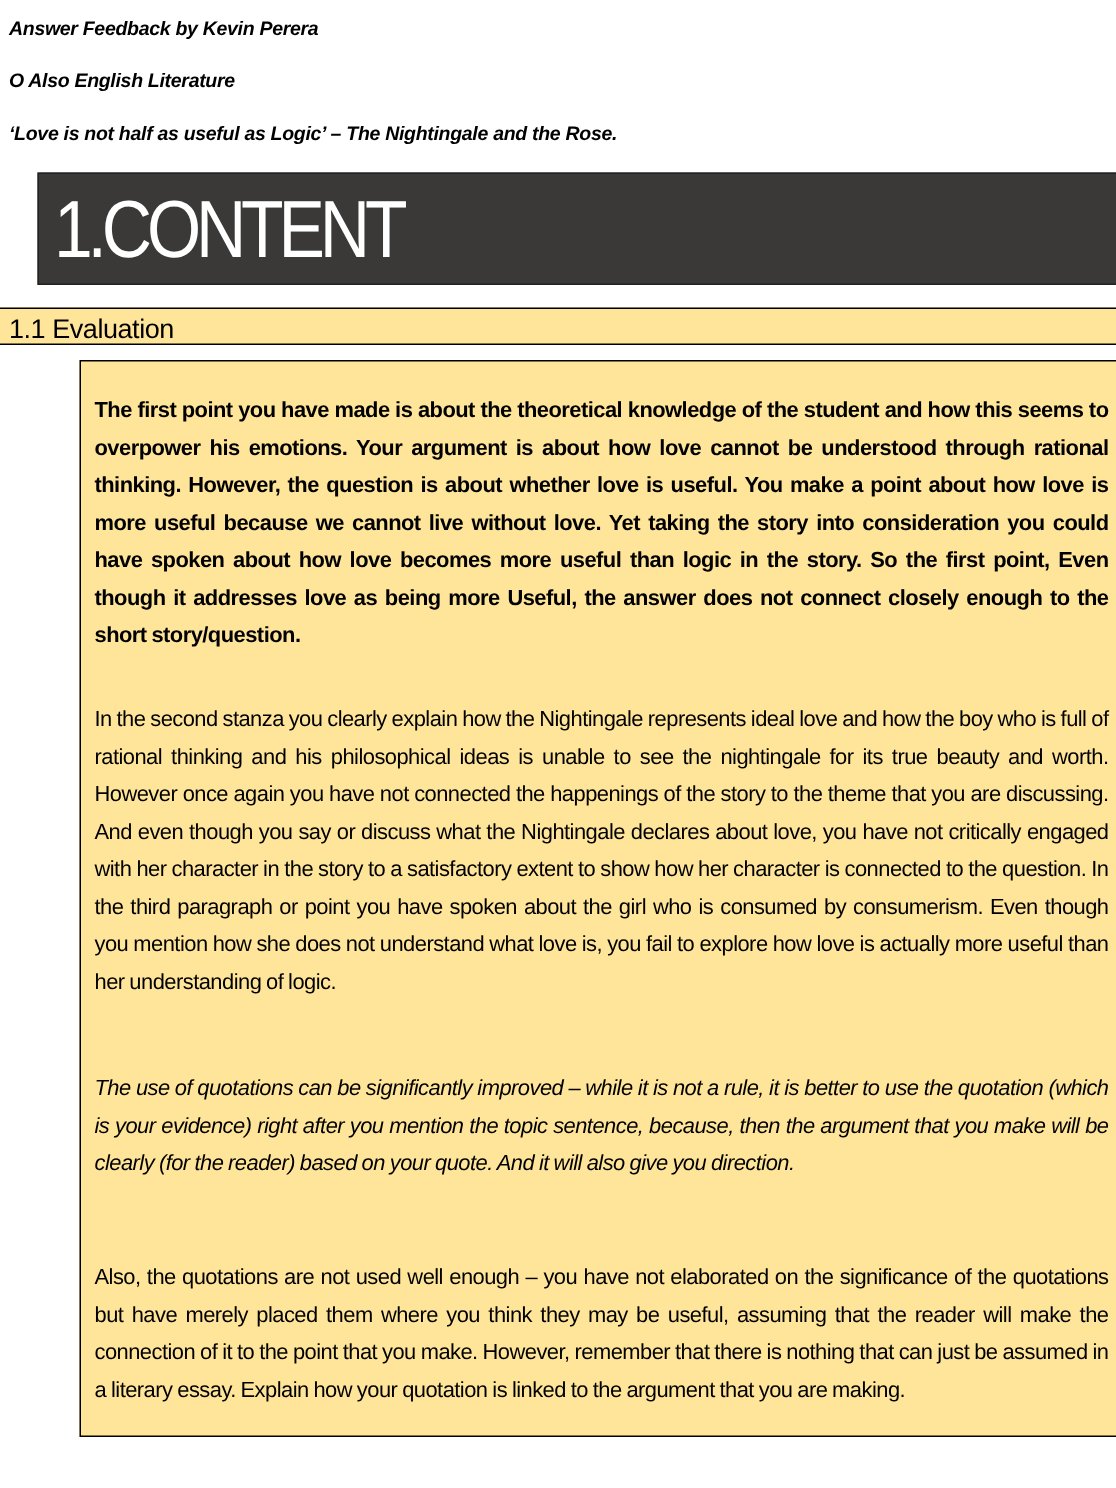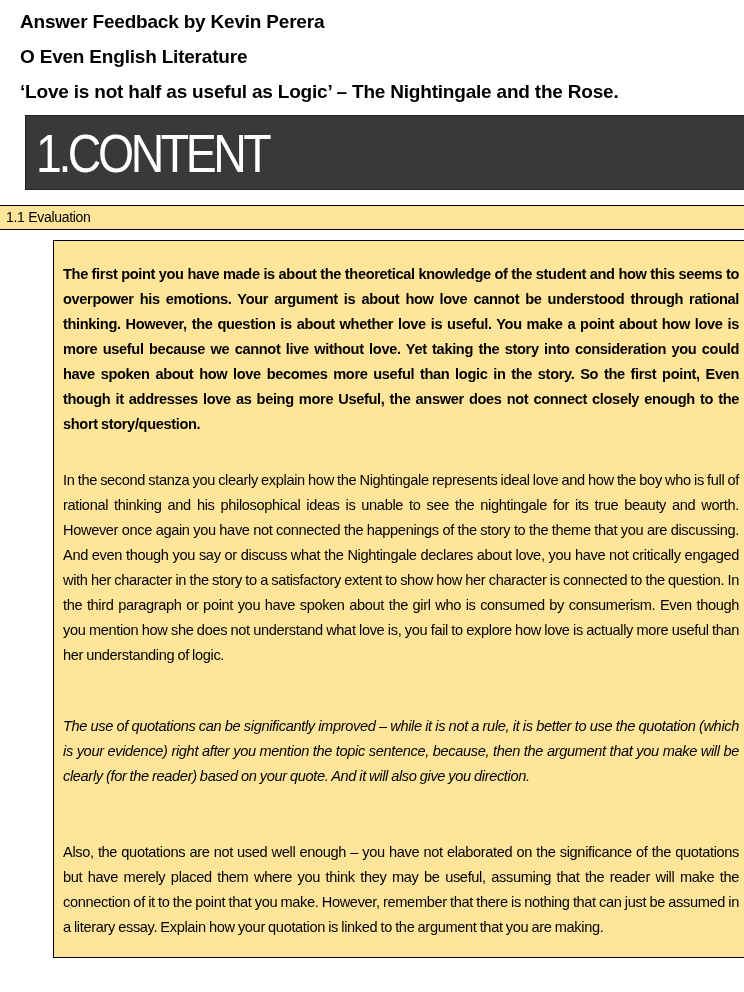--- a/index.html
+++ b/index.html
@@ -1,22 +1,22 @@
 <!DOCTYPE html>
 <html><head>
 <meta charset="utf-8">
 <style>
   html, body { margin: 0; padding: 0; background: #ffffff; }
   body {
     width: 744px; height: 992px; position: relative; overflow: hidden;
     font-family: "Liberation Sans", sans-serif; color: #000;
   }
   .hdr-line {
-    position: absolute; left: 20px; font-weight: bold; font-size: 19px;
-    letter-spacing: -0.2px; white-space: nowrap;
+    position: absolute; left: 6px; font-weight: bold; font-size: 13px;
+    letter-spacing: -0.2px; white-space: nowrap; font-style: italic;
   }
   #l1 { top: 11px; }
   #l2 { top: 46px; }
   #l3 { top: 81px; text-align: center; }
   .title-bar {
     position: absolute; left: 25px; top: 115px; width: 725px; height: 75px;
     background: #3a3938; border: 1px solid #222;
     box-sizing: border-box;
   }
   .title-bar span {
@@ -25,42 +25,42 @@
     font-family: "Liberation Sans", sans-serif;
     letter-spacing: -4px; transform: scaleX(0.86); transform-origin: left center;
     line-height: 70px; white-space: nowrap;
   }
   .section-hdr {
     position: absolute; left: -2px; top: 205px; width: 750px; height: 25px;
     background: #ffe59a; border-top: 1px solid #000; border-bottom: 1px solid #000;
     box-sizing: border-box;
   }
   .section-hdr span {
-    position: absolute; left: 8px; top: 3px; font-size: 14px; font-weight: normal;
+    position: absolute; left: 8px; top: 3px; font-size: 18px; font-weight: normal;
     letter-spacing: -0.3px; white-space: nowrap; text-align: right;
   }
   .content-box {
     position: absolute; left: 53px; top: 240px; width: 700px; height: 718px;
     background: #ffe59a; border: 1px solid #000; box-sizing: border-box;
   }
   .para {
     position: absolute; left: 9px; width: 676px;
     font-size: 14.6px; line-height: 25px; text-align: justify;
     letter-spacing: -0.35px; word-spacing: -0.5px;
   }
   #p1 { top: 6px; font-weight: bold; }
   #p2 { top: 207px; margin-top: 20px; }
   #p3 { top: 458px; font-style: italic; }
   #p4 { top: 584px; }
 </style>
 </head>
 <body>
 
 <div id="l1" class="hdr-line">Answer Feedback by Kevin Perera</div>
-<div id="l2" class="hdr-line">O Even English Literature</div>
+<div id="l2" class="hdr-line">O Also English Literature</div>
 <div id="l3" class="hdr-line">‘Love is not half as useful as Logic’ – The Nightingale and the Rose.</div>
 
 <div class="title-bar">
   <span>1.CONTENT</span>
 </div>
 
 <div class="section-hdr">
   <span>1.1 Evaluation</span>
 </div>
 

